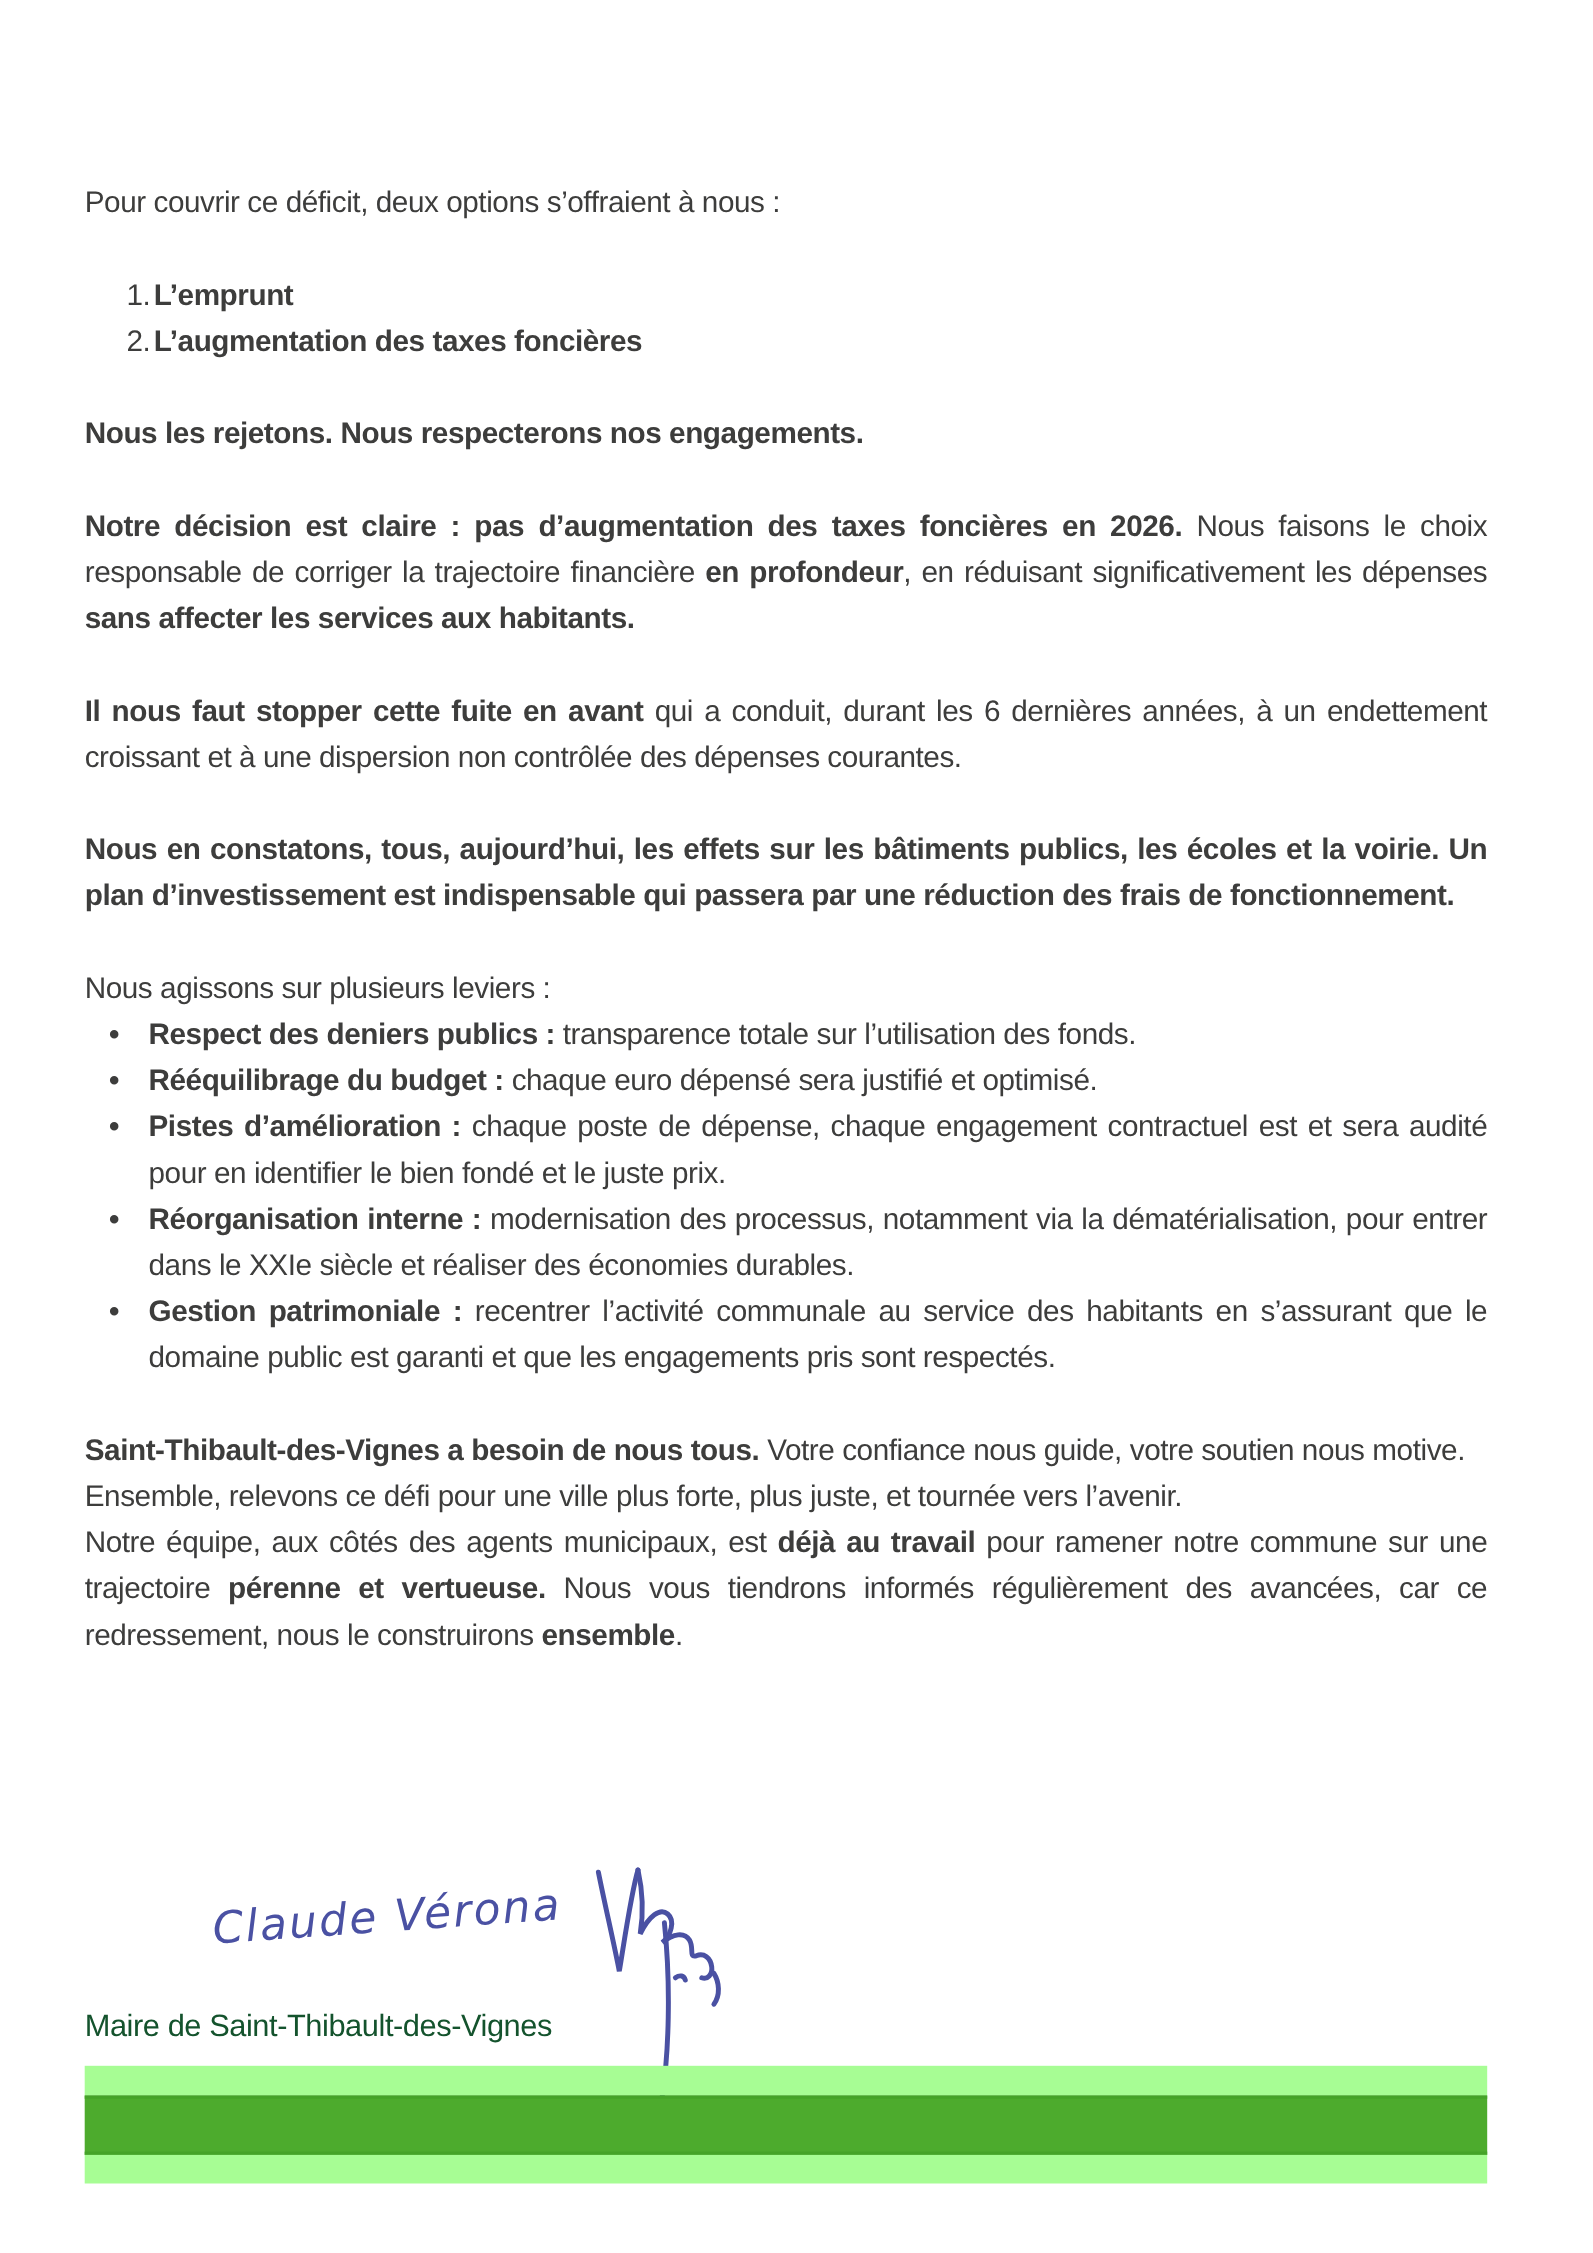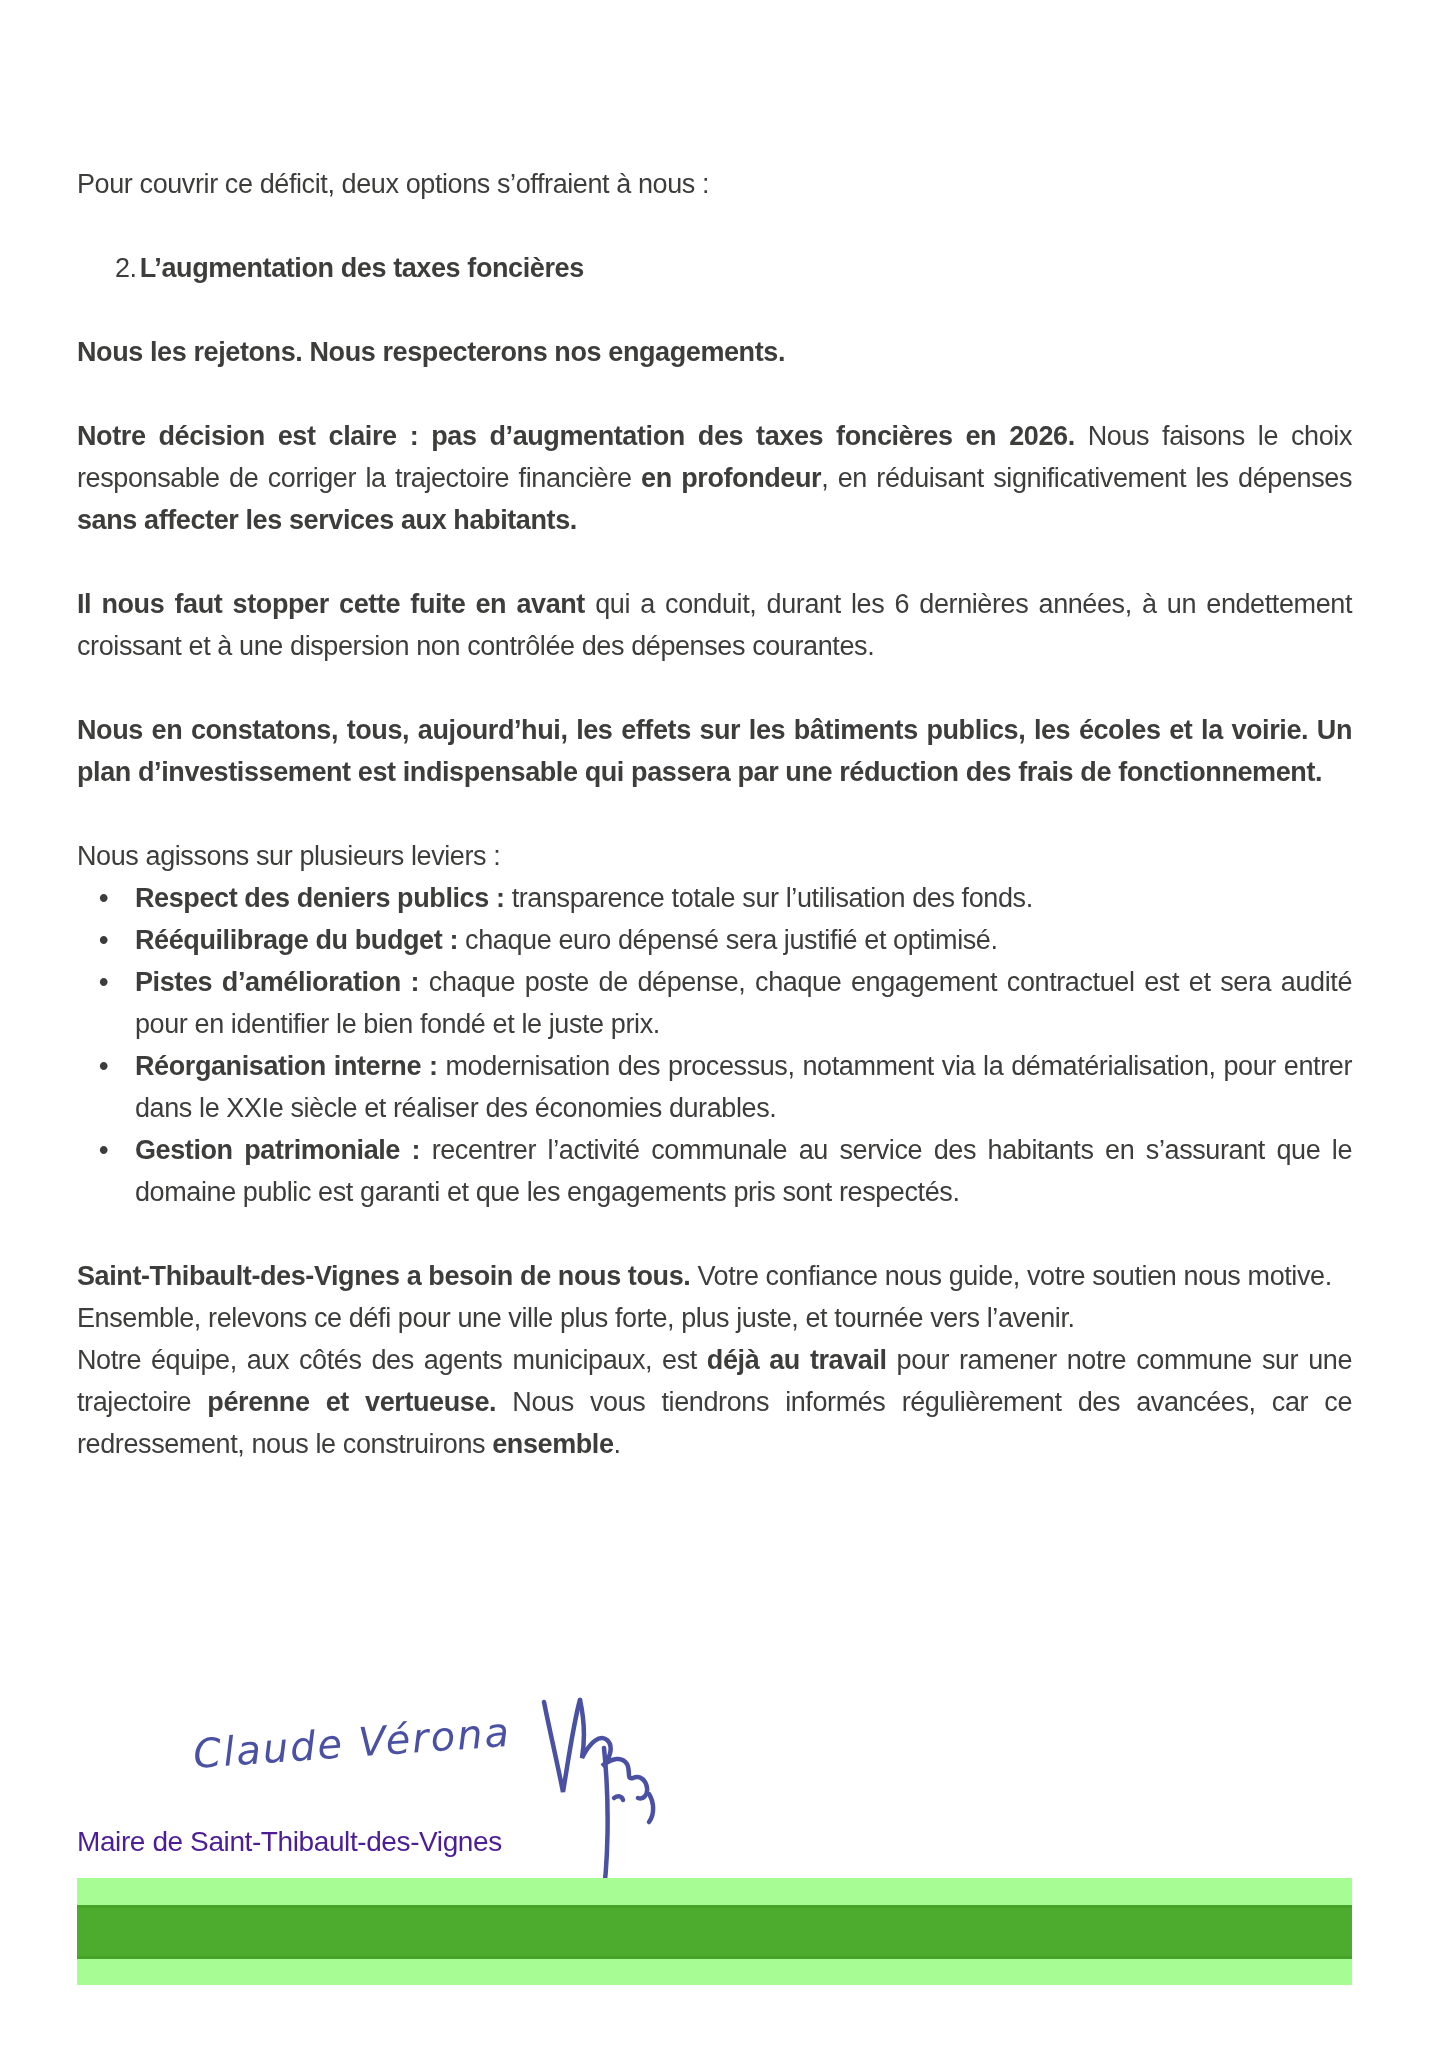--- a/index.html
+++ b/index.html
@@ -24,37 +24,40 @@
   .appel-line2{display:block;}
   .sig-name{
     position:absolute;left:192px;top:1734px;
     font-size:40px;font-style:italic;letter-spacing:2px;line-height:1;
     color:#4a51a3;transform:rotate(-4deg);transform-origin:left top;
     font-family:"DejaVu Sans",sans-serif;white-space:nowrap;
   }
   .sig-flourish{position:absolute;left:536px;top:1694px;}
   .sig-title{
     position:absolute;left:77px;top:1826px;
-    font-size:28px;letter-spacing:-0.4px;color:#4c1d95;white-space:nowrap;
+    font-size:28px;letter-spacing:-0.4px;color:#14532d;white-space:nowrap;
   }
   .footer{position:absolute;left:77px;top:1878px;width:1275px;}
   .stripe-light-top{height:27px;background:#a7fd94;}
   .stripe-dark{height:54px;background:#4dab2d;border-top:3px solid #45a328;border-bottom:3px solid #45a328;box-sizing:border-box;}
   .stripe-light-bottom{height:26px;background:#a7fd94;}
 </style>
 </head>
 <body>
 
 <div class="page">
 
   <div class="content">
 
     <p>Pour couvrir ce déficit, deux options s’offraient à nous :</p>
 
     <ol class="options">
+      <li>
+        <span class="num">1.</span><span>L’emprunt</span>
+      </li>
       <li>
         <span class="num">2.</span><span>L’augmentation des taxes foncières</span>
       </li>
     </ol>
 
     <p class="b">Nous les rejetons. Nous respecterons nos engagements.</p>
 
     <p class="just">
       <span class="b">Notre décision est claire : pas d’augmentation des taxes foncières en 2026.</span><span> Nous faisons le choix responsable de corriger la trajectoire financière </span><span class="b">en profondeur</span><span>, en réduisant significativement les dépenses </span><span class="b">sans affecter les services aux habitants.</span>
     </p>

